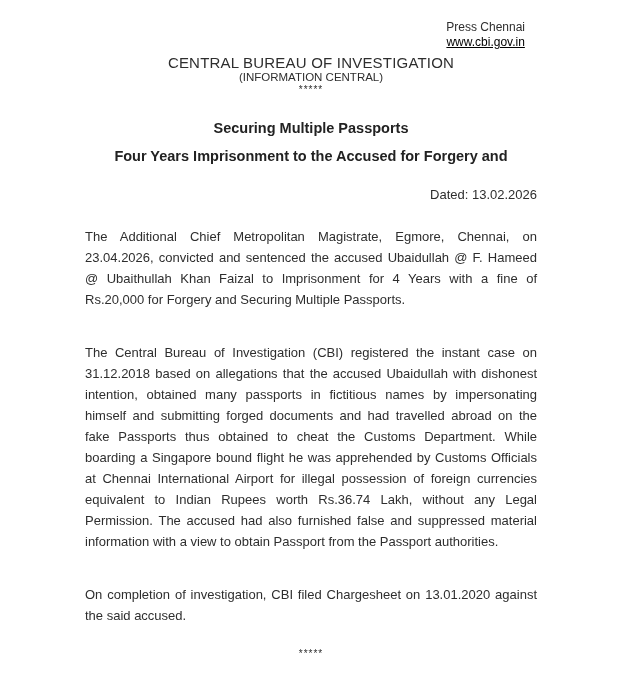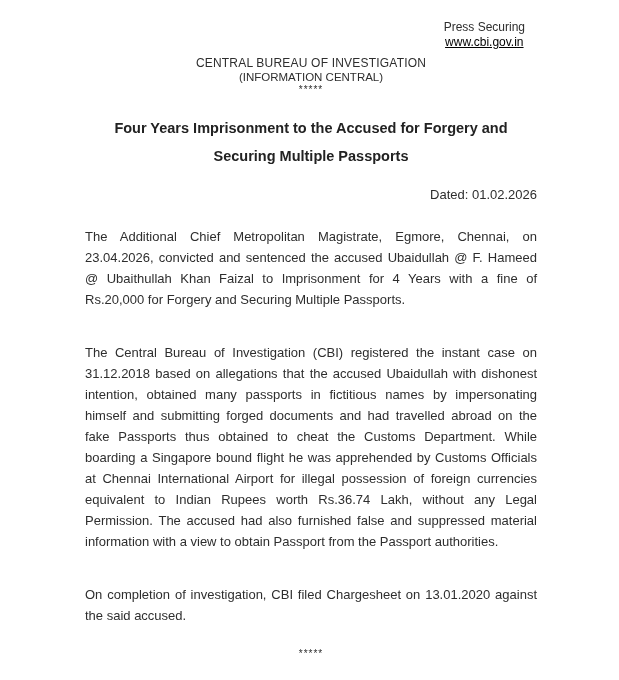--- a/index.html
+++ b/index.html
@@ -36,21 +36,21 @@
     text-decoration: underline;
     display: block;
     cursor: pointer;
   }
   
   .org-header {
     margin-top: 6px;
     text-align: center;
   }
   .org-name {
-    font-size: 12px;
+    font-size: 15px;
     line-height: 14px;
     letter-spacing: 0.2px;
   }
   .org-section {
     font-size: 11.5px;
     line-height: 14px;
   }
   .separator-stars {
     font-size: 10px;
     line-height: 12px;
@@ -91,37 +91,37 @@
     letter-spacing: 1px;
   }
 </style>
 </head>
 <body>
 
 <div class="page">
 
   <div class="masthead">
     <div class="masthead-inner">
-      <span class="press-release-label">Press Securing</span>
+      <span class="press-release-label">Press Chennai</span>
       <a class="site-link">www.cbi.gov.in</a>
     </div>
   </div>
 
   <div class="org-header">
     <div class="org-name">CENTRAL BUREAU OF INVESTIGATION</div>
     <div class="org-section">(INFORMATION CENTRAL)</div>
     <div class="separator-stars">*****</div>
   </div>
 
   <div class="doc-title">
+    <div>Securing Multiple Passports</div>
     <div>Four Years Imprisonment to the Accused for Forgery and</div>
-    <div>Securing Multiple Passports</div>
   </div>
 
-  <div class="date-line">Dated: 01.02.2026</div>
+  <div class="date-line">Dated: 13.02.2026</div>
 
   <div class="body-text">
     <p>The Additional Chief Metropolitan Magistrate, Egmore, Chennai, on 23.04.2026, convicted and sentenced the accused Ubaidullah @ F. Hameed @ Ubaithullah Khan Faizal to Imprisonment for 4 Years with a fine of Rs.20,000 for Forgery and Securing Multiple Passports.</p>
     <p>The Central Bureau of Investigation (CBI) registered the instant case on 31.12.2018 based on allegations that the accused Ubaidullah with dishonest intention, obtained many passports in fictitious names by impersonating himself and submitting forged documents and had travelled abroad on the fake Passports thus obtained to cheat the Customs Department. While boarding a Singapore bound flight he was apprehended by Customs Officials at Chennai International Airport for illegal possession of foreign currencies equivalent to Indian Rupees worth Rs.36.74 Lakh, without any Legal Permission. The accused had also furnished false and suppressed material information with a view to obtain Passport from the Passport authorities.</p>
     <p>On completion of investigation, CBI filed Chargesheet on 13.01.2020 against the said accused.</p>
   </div>
 
   <div class="footer-separator">*****</div>
 
 </div>

